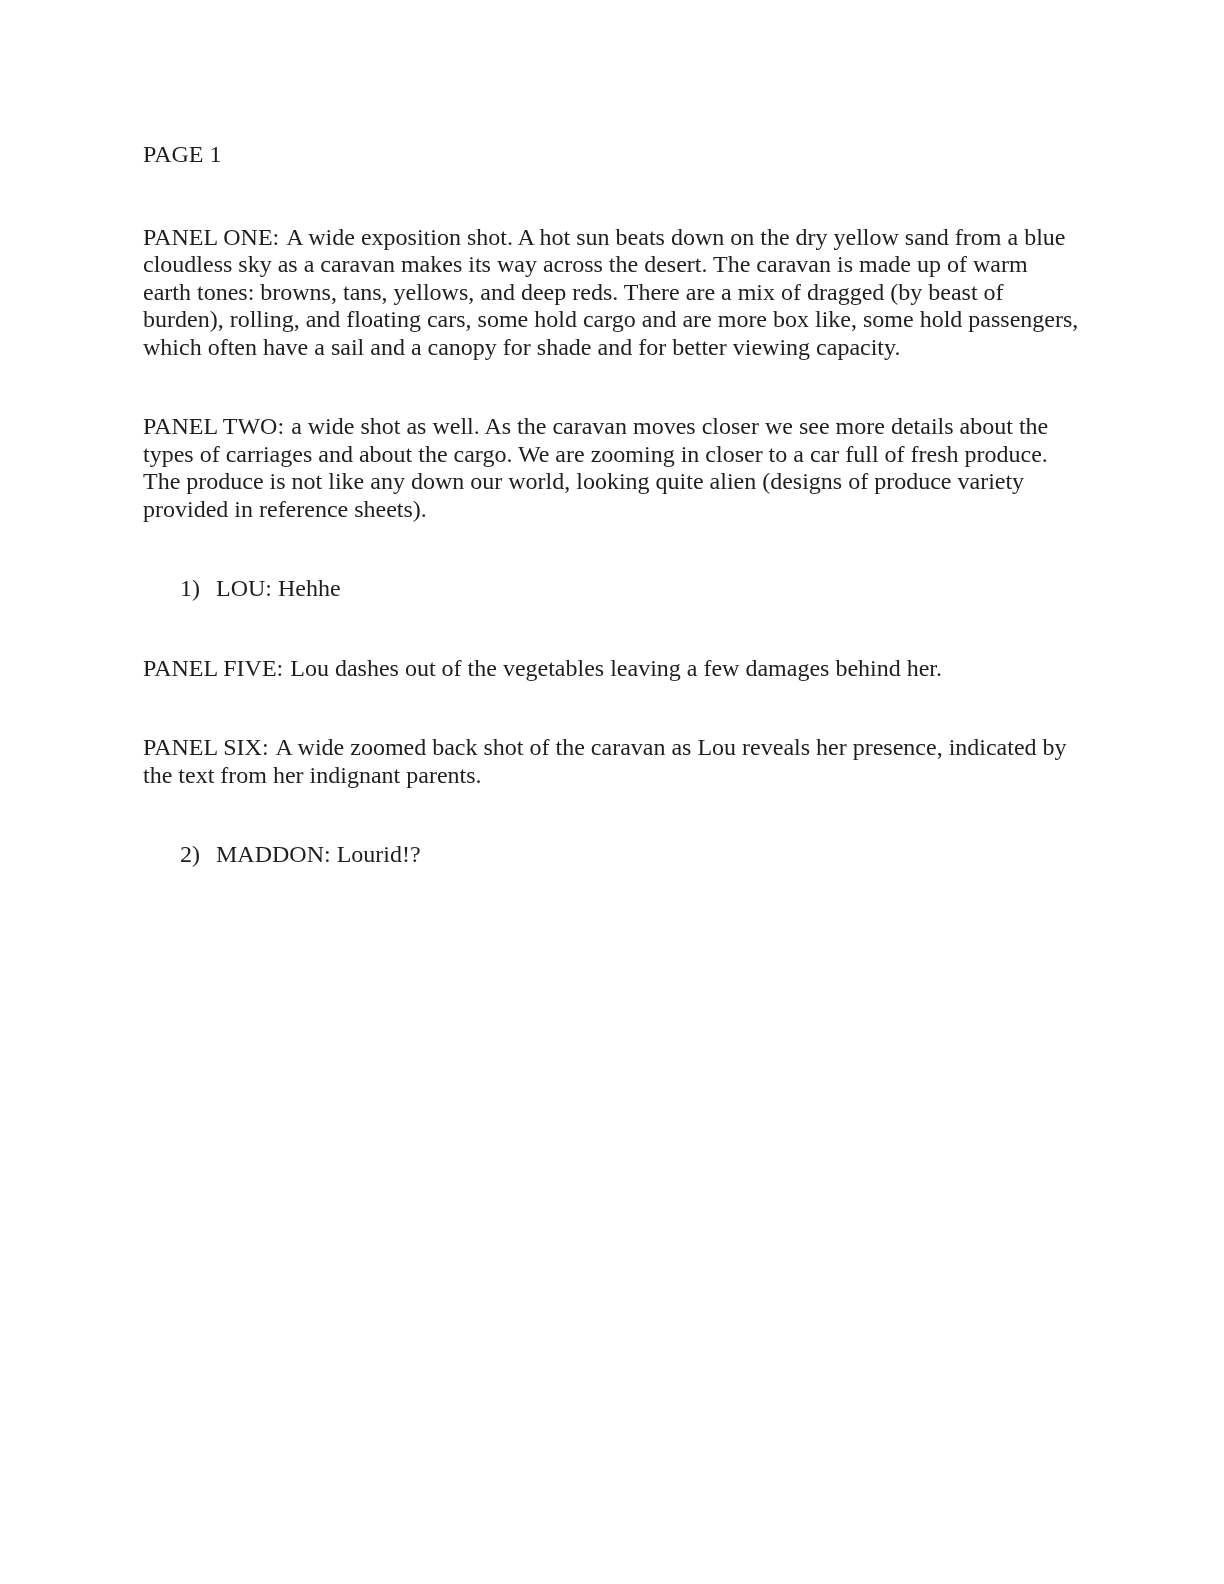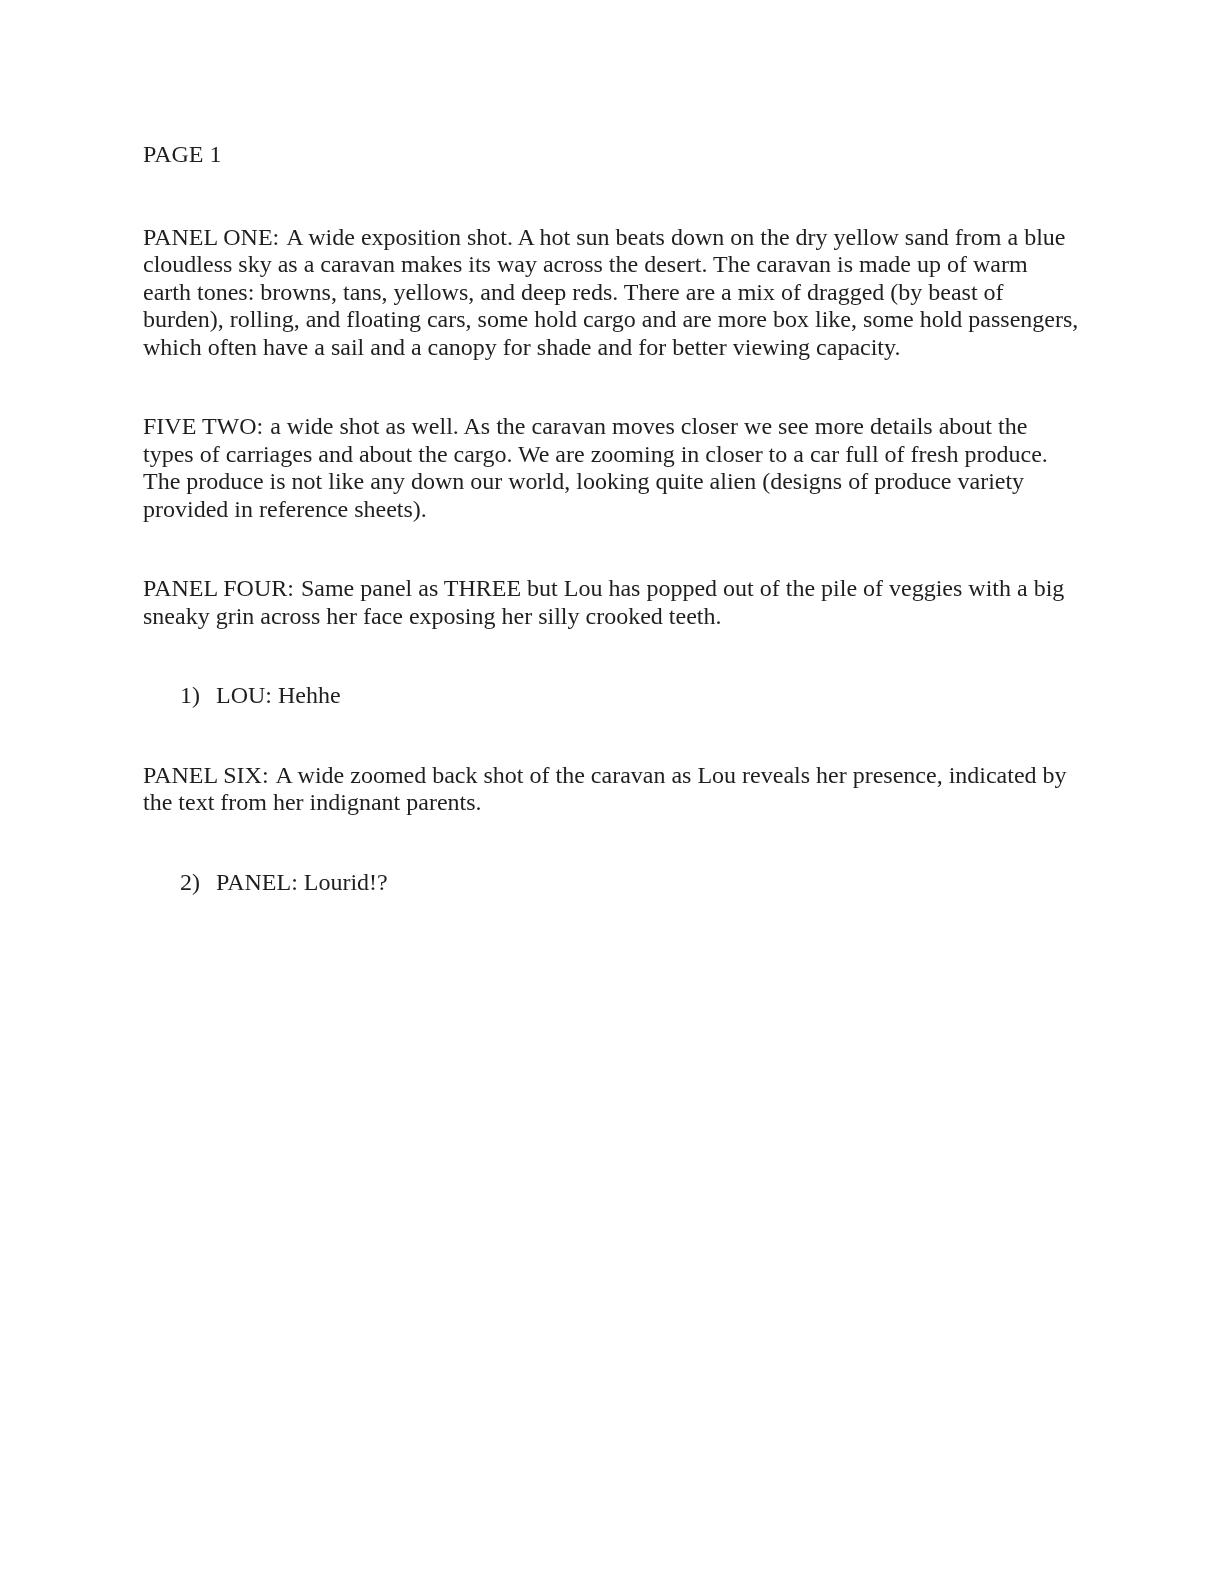--- a/index.html
+++ b/index.html
@@ -39,26 +39,26 @@
 </style>
 </head>
 <body>
 
 <div class="doc">
 
   <p class="page-label">PAGE 1</p>
 
   <p class="panel"><span class="panel-heading">PANEL ONE:</span><span class="panel-text">A wide exposition shot. A hot sun beats down on the dry yellow sand from a blue cloudless sky as a caravan makes its way across the desert. The caravan is made up of warm earth tones: browns, tans, yellows, and deep reds. There are a mix of dragged (by beast of burden), rolling, and floating cars, some hold cargo and are more box like, some hold passengers, which often have a sail and a canopy for shade and for better viewing capacity.</span></p>
 
-  <p class="panel"><span class="panel-heading">FIVE TWO:</span><span class="panel-text">a wide shot as well. As the caravan moves closer we see more details about the types of carriages and about the cargo. We are zooming in closer to a car full of fresh produce. The produce is not like any down our world, looking quite alien (designs of produce variety provided in reference sheets).</span></p>
+  <p class="panel"><span class="panel-heading">PANEL TWO:</span><span class="panel-text">a wide shot as well. As the caravan moves closer we see more details about the types of carriages and about the cargo. We are zooming in closer to a car full of fresh produce. The produce is not like any down our world, looking quite alien (designs of produce variety provided in reference sheets).</span></p>
 
 
-  <p class="panel"><span class="panel-heading">PANEL FOUR:</span><span class="panel-text">Same panel as THREE but Lou has popped out of the pile of veggies with a big sneaky grin across her face exposing her silly crooked teeth.</span></p>
 
   <p class="dialogue"><span class="dialogue-number">1)</span><span class="dialogue-text">LOU: Hehhe</span></p>
 
+  <p class="panel"><span class="panel-heading">PANEL FIVE:</span><span class="panel-text">Lou dashes out of the vegetables leaving a few damages behind her.</span></p>
 
   <p class="panel"><span class="panel-heading">PANEL SIX:</span><span class="panel-text">A wide zoomed back shot of the caravan as Lou reveals her presence, indicated by the text from her indignant parents.</span></p>
 
-  <p class="dialogue"><span class="dialogue-number">2)</span><span class="dialogue-text">PANEL: Lourid!?</span></p>
+  <p class="dialogue"><span class="dialogue-number">2)</span><span class="dialogue-text">MADDON: Lourid!?</span></p>
 
 
 </div>
 
 </body></html>

